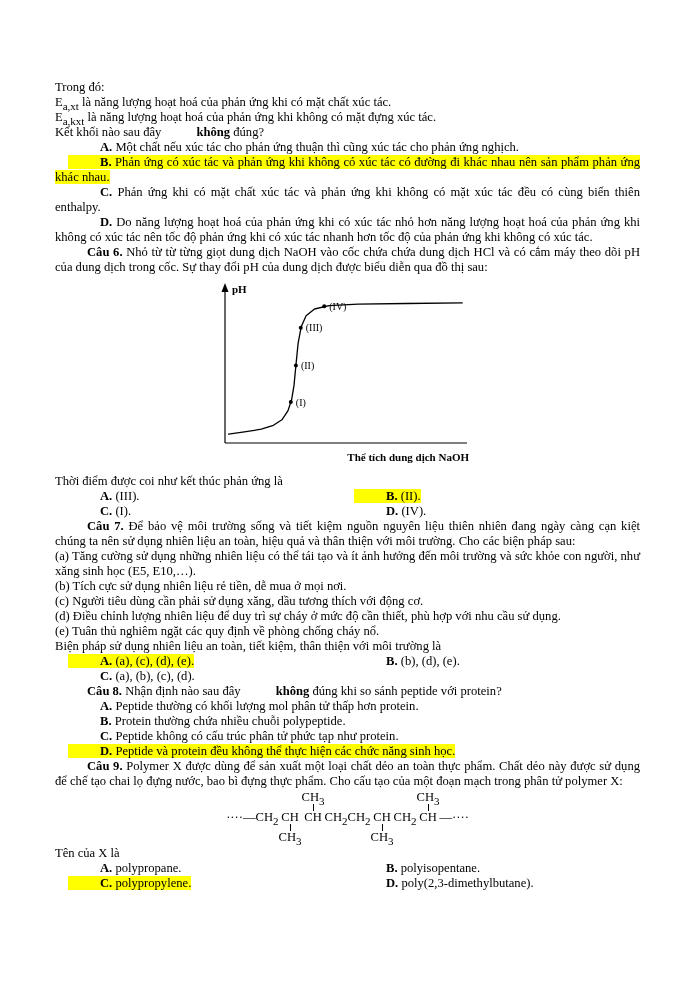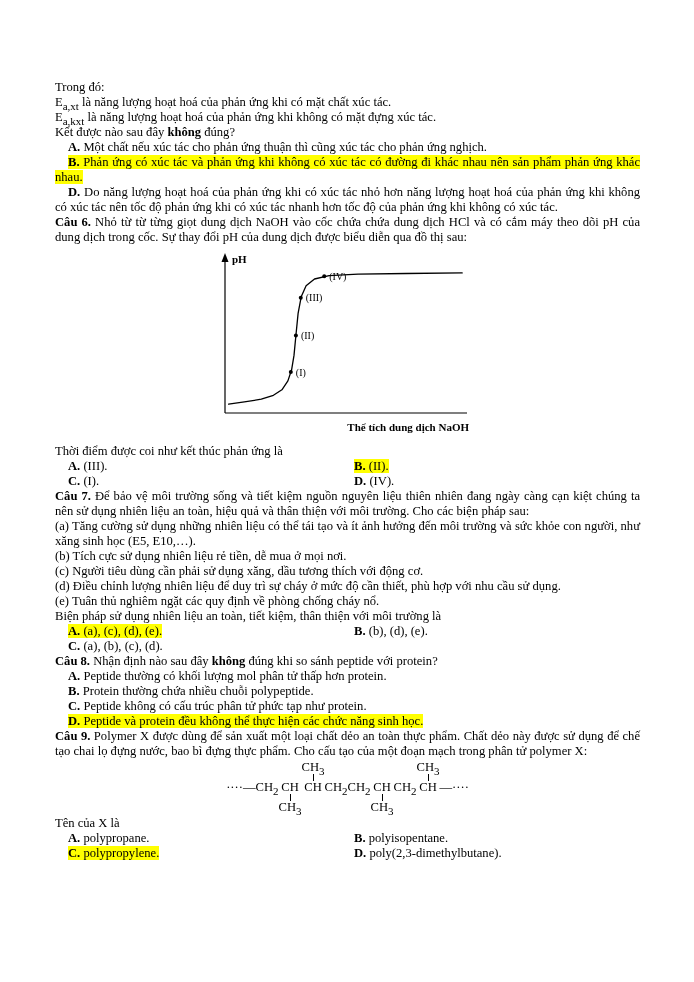--- a/index.html
+++ b/index.html
@@ -4,21 +4,21 @@
 <style>
   * { box-sizing: border-box; }
   html, body { margin: 0; padding: 0; }
   body {
     width: 694px; height: 982px; background: #ffffff; overflow: hidden;
     font-family: "Liberation Serif", "DejaVu Serif", serif;
     font-size: 12.6px; line-height: 15px; color: #000;
   }
   .page { padding: 80px 54px 0 55px; }
   p { margin: 0; text-align: justify; }
-  b { font-weight: bold; }
+  b { font-weight: bold; margin-left: 32px; }
   sub { font-size: 11px; line-height: 0; }
   .opt { text-indent: 13px; }
   .hl { background: #ffff00; }
   .opt-grid { margin-left: 13px; display: grid; }
   .opt-grid .opt { text-indent: 0; }
   .cols4 { grid-template-columns: repeat(2, 1fr); }
   .cols2 { grid-template-columns: 1fr 1fr; }
   .chart-wrap { margin: 5px 0 2px 154px; width: 270px; }
   .chart-wrap text { font-weight: bold; font-size: 11px; font-family: inherit; }
   .chart-wrap text.pt { font-weight: normal; font-size: 10px; }
@@ -30,24 +30,25 @@
   .bond { width: 1px; height: 7px; background: #000; }
 </style>
 </head>
 <body>
 
 <div class="page">
 
   <p>Trong đó:</p>
   <p><span>E</span><sub>a,xt</sub><span> là năng lượng hoạt hoá của phản ứng khi có mặt chất xúc tác.</span></p>
   <p><span>E</span><sub>a,kxt</sub><span> là năng lượng hoạt hoá của phản ứng khi không có mặt đựng xúc tác.</span></p>
-  <p><span>Kết được nào sau đây </span><b>không</b><span> đúng?</span></p>
+  <p><span>Kết khối nào sau đây </span><b>không</b><span> đúng?</span></p>
   <div>
       <p class="opt"><span><b>A.</b> Một chất nếu xúc tác cho phản ứng thuận thì cũng xúc tác cho phản ứng nghịch.</span></p>
       <p class="opt"><span class="hl"><b>B.</b> Phản ứng có xúc tác và phản ứng khi không có xúc tác có đường đi khác nhau nên sản phẩm phản ứng khác nhau.</span></p>
+      <p class="opt"><span><b>C.</b> Phản ứng khi có mặt chất xúc tác và phản ứng khi không có mặt xúc tác đều có cùng biến thiên enthalpy.</span></p>
       <p class="opt"><span><b>D.</b> Do năng lượng hoạt hoá của phản ứng khi có xúc tác nhỏ hơn năng lượng hoạt hoá của phản ứng khi không có xúc tác nên tốc độ phản ứng khi có xúc tác nhanh hơn tốc độ của phản ứng khi không có xúc tác.</span></p>
     </div>
 
   <p><b>Câu 6.</b><span> Nhỏ từ từ từng giọt dung dịch NaOH vào cốc chứa chứa dung dịch HCl và có cắm máy theo dõi pH của dung dịch trong cốc. Sự thay đổi pH của dung dịch được biểu diễn qua đồ thị sau:</span></p>
 
   <div class="chart-wrap">
     <svg width="270" height="188" viewBox="0 0 270 188">
       <polygon points="16,3 12.5,12 19.5,12" fill="#000"></polygon>
       <line x1="16" y1="8" x2="16" y2="163" stroke="#000" stroke-width="1.2"></line>
       <line x1="16" y1="163" x2="258" y2="163" stroke="#000" stroke-width="1.2"></line>

